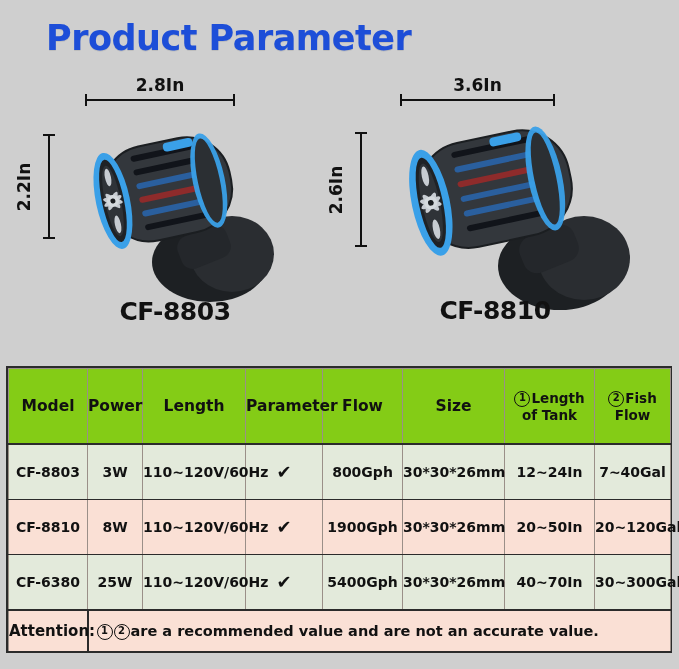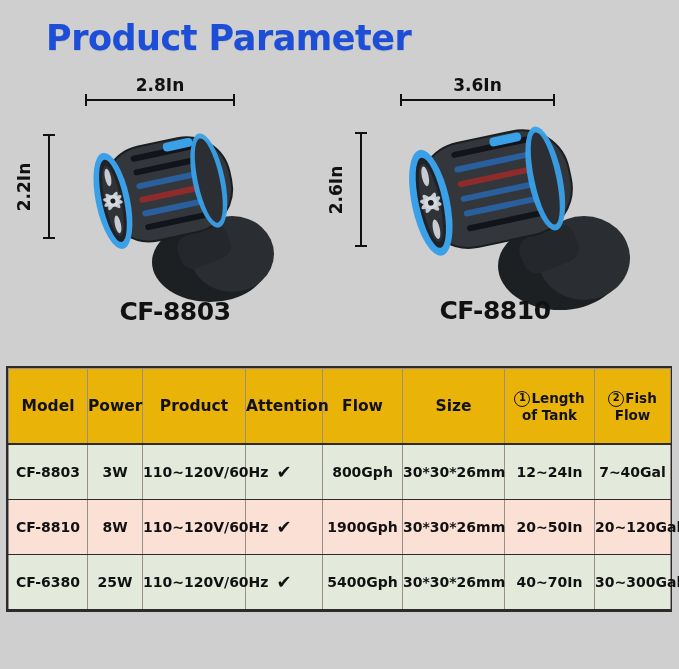--- a/index.html
+++ b/index.html
@@ -70,21 +70,21 @@
   }
   table{border-collapse:collapse;width:100%;table-layout:fixed;}
   td,th{
     border:1px solid #9a8f88;
     text-align:center;vertical-align:middle;
     font-family:"DejaVu Sans", sans-serif;
     color:#111;
     padding:0;
   }
   thead th{
-    background:#eab308;
+    background:#84cc16;
     height:74px;
     font-size:15.5px;font-weight:bold;
     border-bottom:2px solid #2b2b2b;
   }
   tbody td{
     height:54px;
     font-size:14px;font-weight:bold;
     border-bottom:1px solid #2b2b2b;
   }
   tr.row-green td{background:#e3eadb;}
@@ -241,22 +241,22 @@
       <col style="width:77px">
         <col style="width:80px">
         <col style="width:102px">
       <col style="width:90px">
         <col style="width:76px">
     </colgroup>
     <thead>
       <tr>
         <th>Model</th>
         <th>Power</th>
-        <th>Product</th>
-        <th>Attention</th>
+        <th>Length</th>
+        <th>Parameter</th>
         <th>Flow</th>
         <th>Size</th>
         <th class="hdr-small">
           <span class="circ">1</span><span>Length of Tank</span>
         </th>
         <th class="hdr-small">
           <span class="circ">2</span><span>Fish Flow</span>
         </th>
       </tr>
     </thead>
@@ -284,15 +284,21 @@
       <tr class="row-green">
         <td>CF-6380</td>
         <td>25W</td>
         <td>110~120V/60Hz</td>
         <td class="check">✔</td>
         <td>5400Gph</td>
         <td>30*30*26mm</td>
         <td>40~70In</td>
         <td>30~300Gal</td>
       </tr>
+      <tr class="footer-row">
+        <td class="footer-label">Attention:</td>
+        <td class="footer-text" colspan="7">
+          <span class="circ">1</span><span class="circ">2</span><span>are a recommended value and are not an accurate value.</span>
+        </td>
+      </tr>
     </tbody>
   </table>
 </div>
 
 </body></html>

